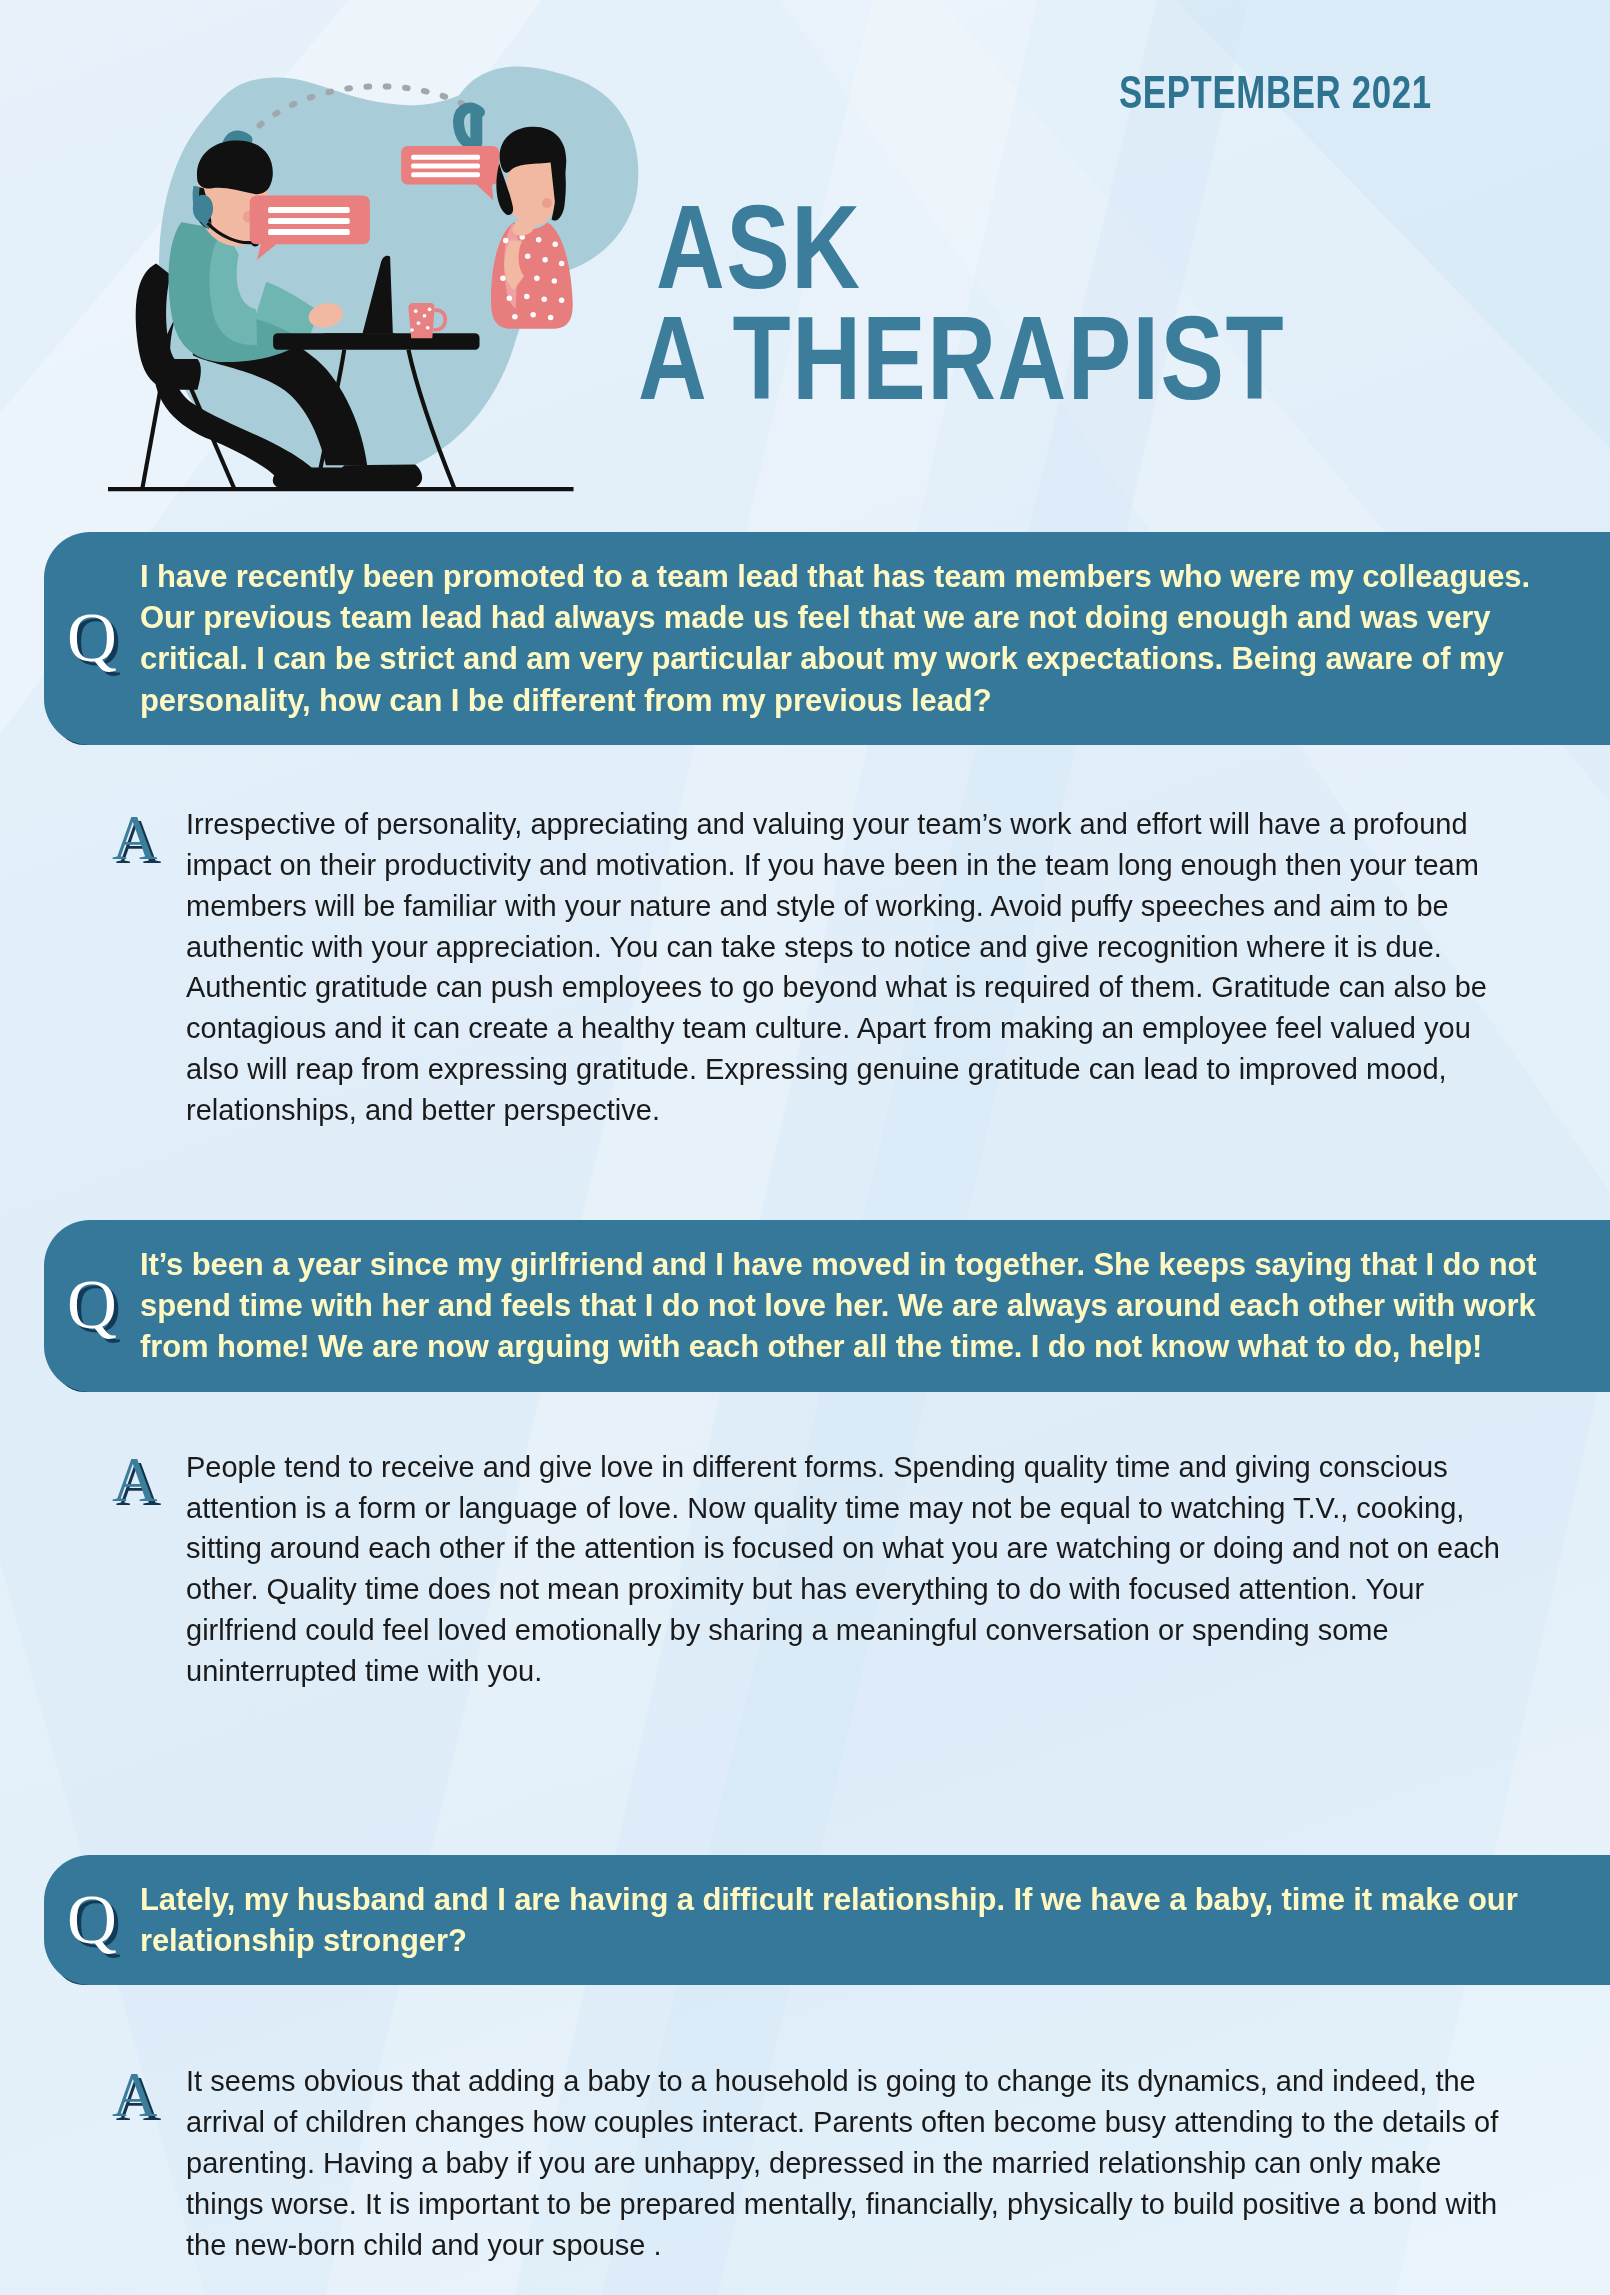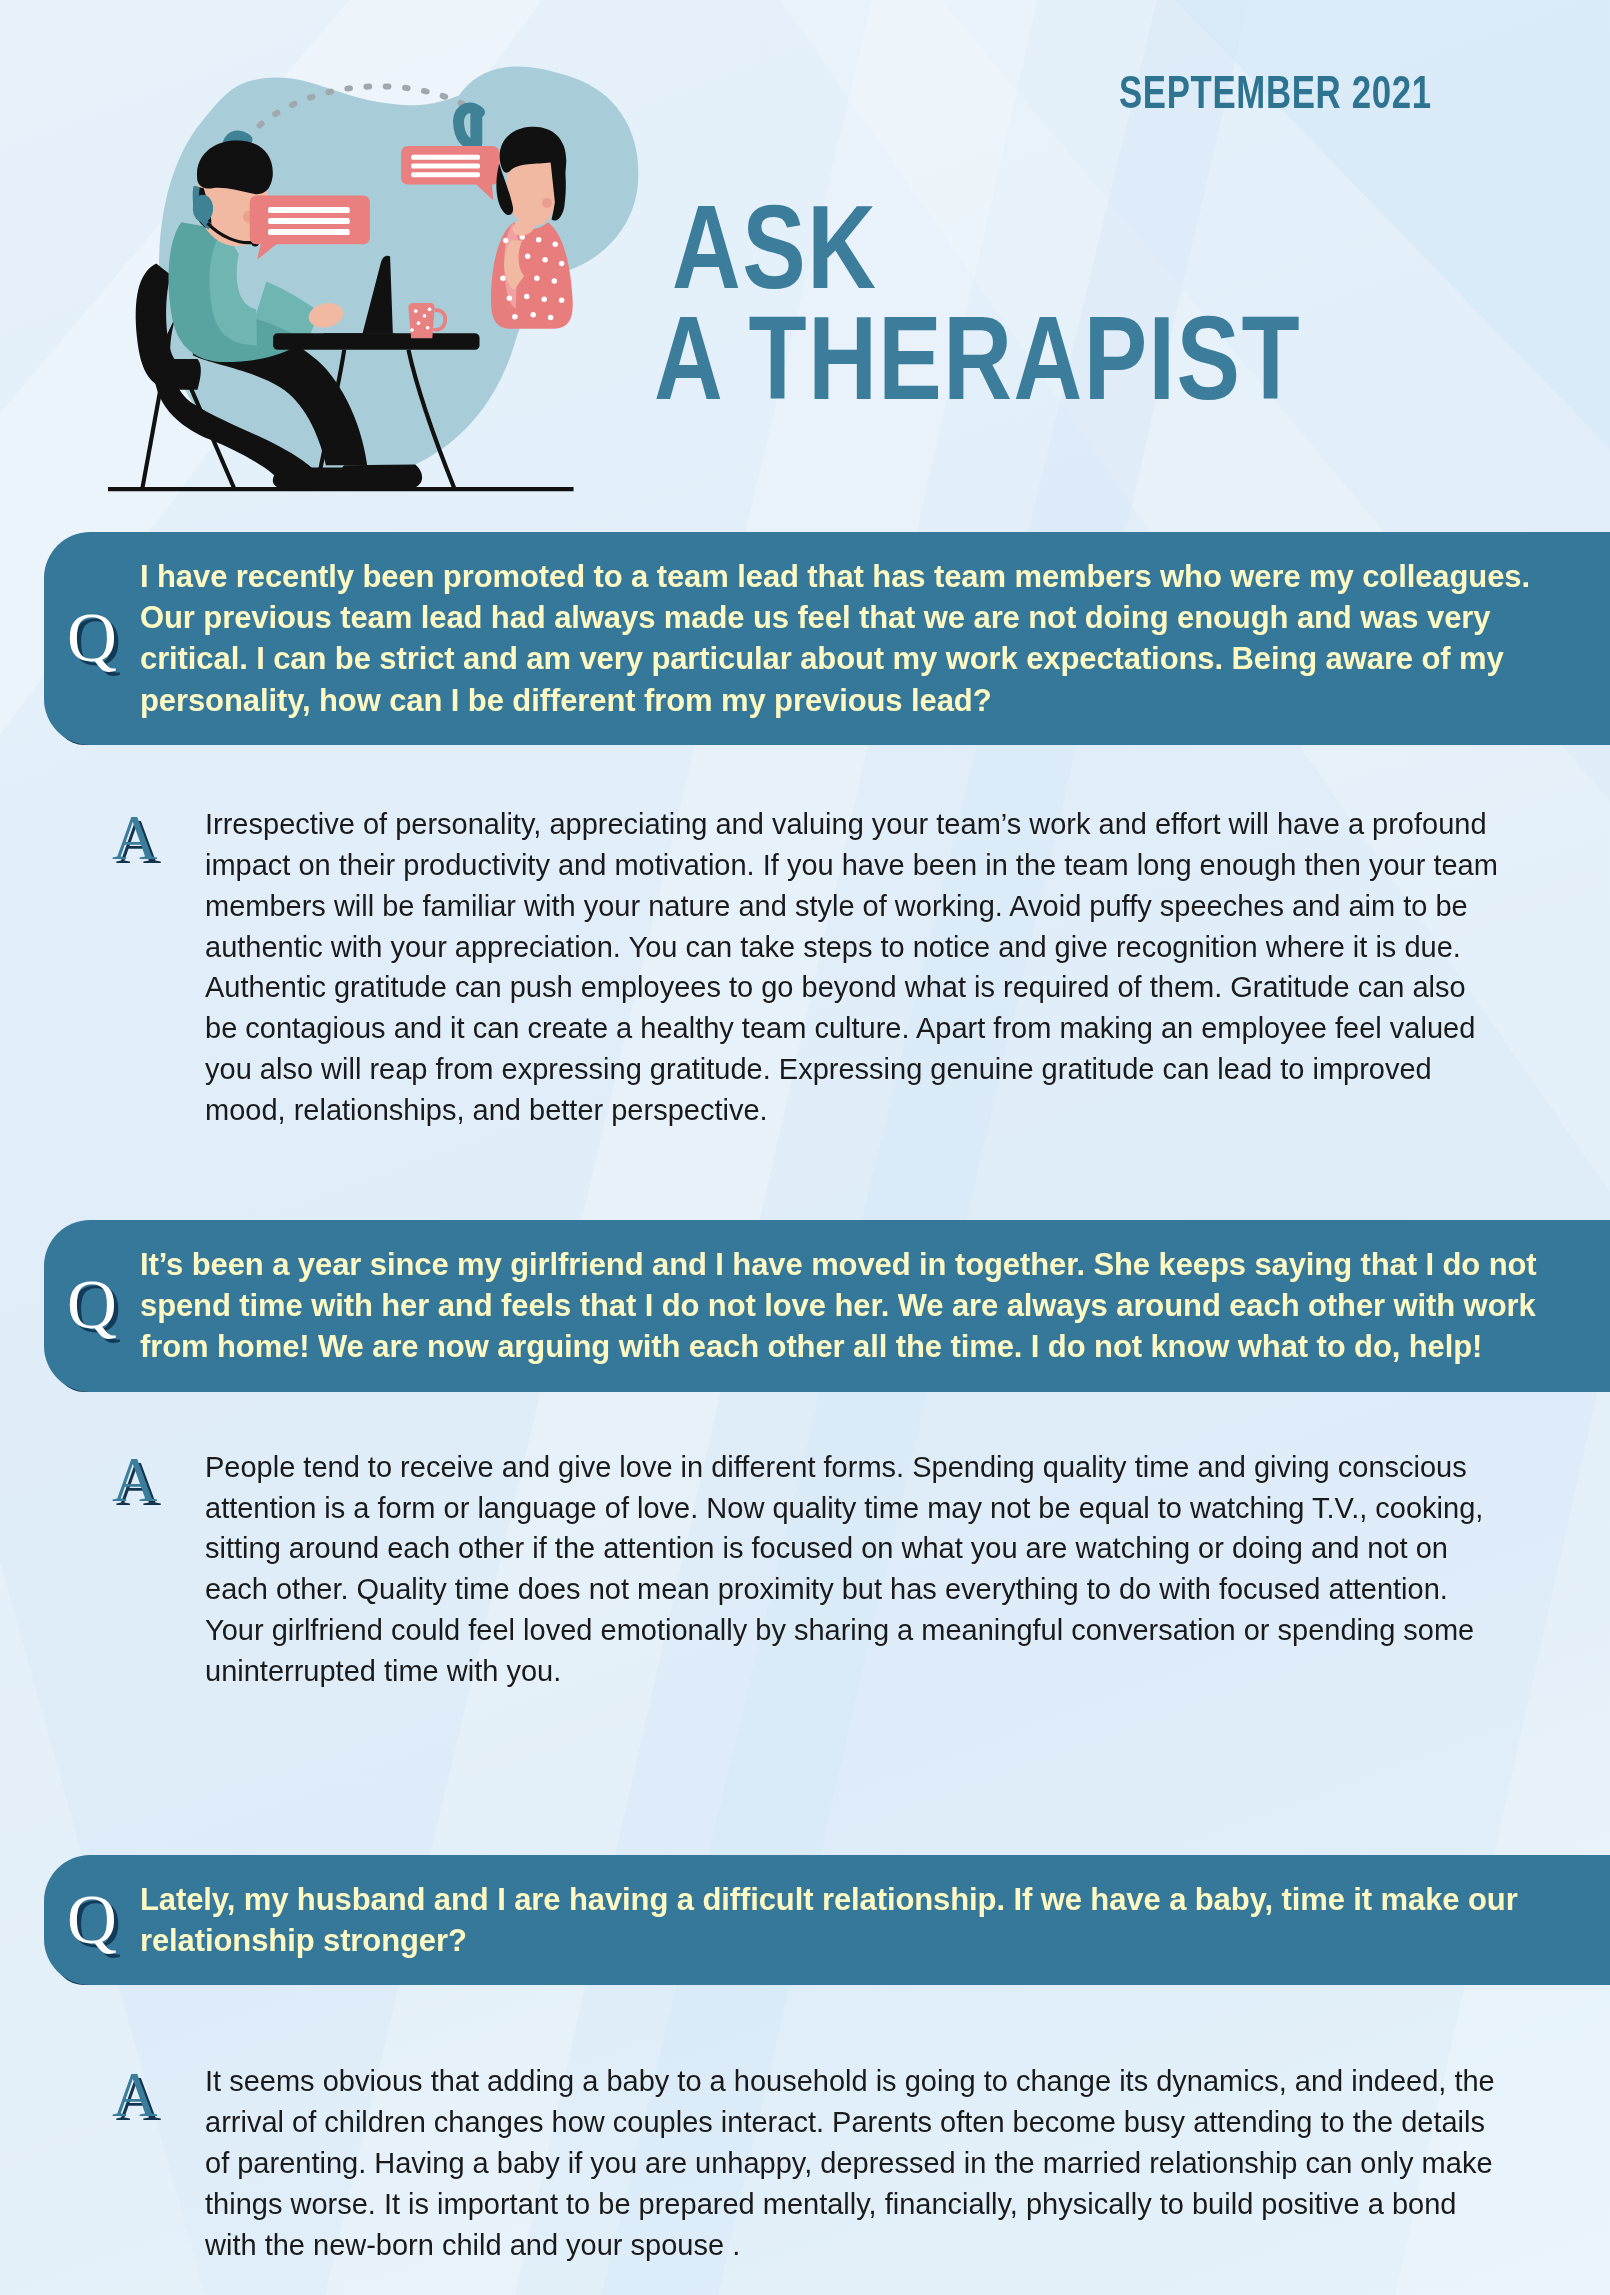--- a/index.html
+++ b/index.html
@@ -21,21 +21,21 @@
 
   #date{
     position:absolute; right:94px; top:64px;
     font-family:"Liberation Sans", sans-serif;
     font-weight:700; font-size:47px; letter-spacing:0.9px;
     color:#2e7491;
     transform:scaleX(0.74); transform-origin:right center;
     white-space:nowrap;
   }
 
-  #title-wrap{ position:absolute; left:672px; top:197px; width:872px; }
+  #title-wrap{ position:absolute; left:656px; top:197px; width:872px; }
   .title-line{
     font-family:"Liberation Sans", sans-serif;
     font-weight:700;
     color:#3b7d9b;
     line-height:0.84;
     white-space:nowrap;
     transform-origin:left center;
   }
   #title-l1{ font-size:119px; transform:scaleX(0.80); letter-spacing:1.8px; }
   #title-l2{ font-size:119px; transform:scaleX(0.80); letter-spacing:1.8px; margin-top:11px; margin-left:-18.4px; }
@@ -85,21 +85,21 @@
   .a-mark{
     position:absolute; left:112px; top:2.8px;
     font-family:"Liberation Serif", serif;
     font-size:63px; font-weight:400;
     color:#3b7d9b;
     line-height:1;
     text-shadow:3.7px 3.7px 0 #13344c;
     user-select:none;
   }
   .a-text{
-    margin-left:88px;
+    margin-left:69px;
     color:#1a1a1a;
     font-size:29px;
     line-height:1.41;
     font-weight:400;
   }
 </style>
 </head>
 <body>
 
 <div id="bg"></div>

